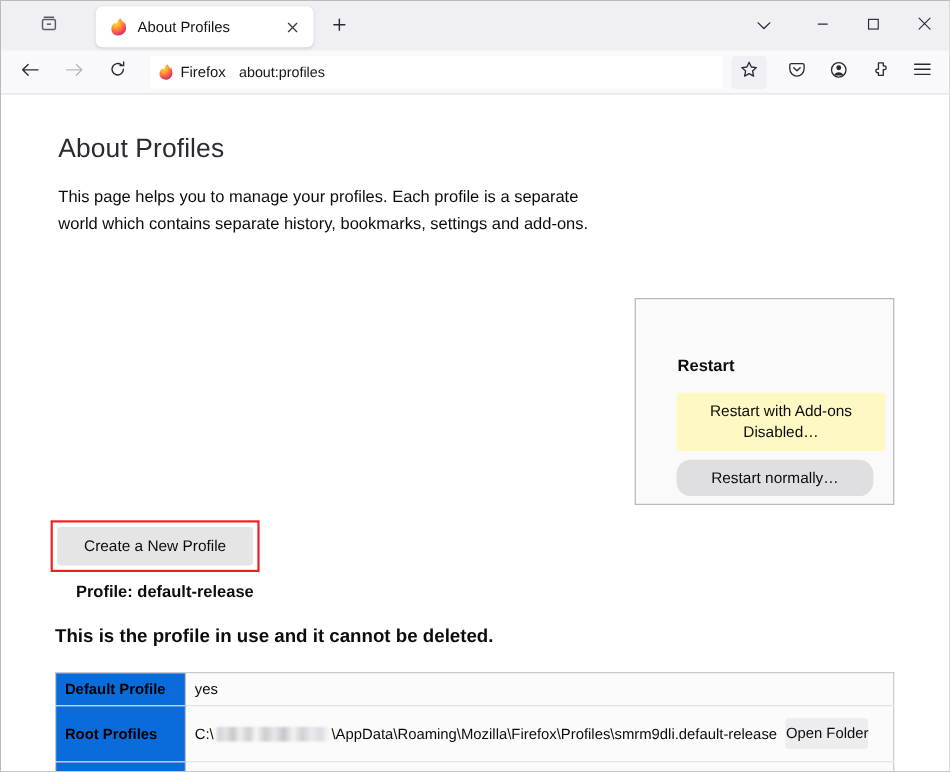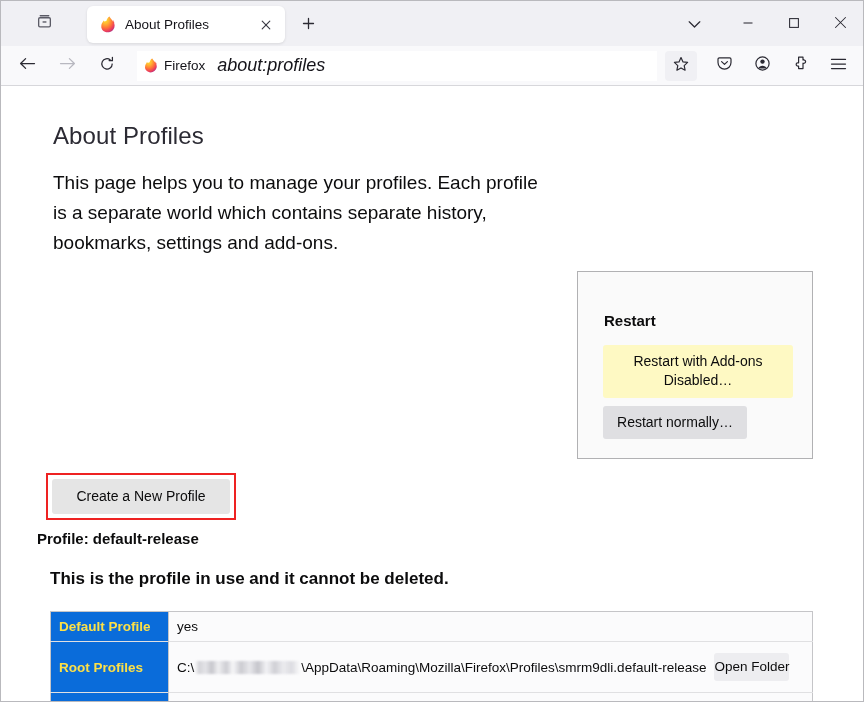--- a/index.html
+++ b/index.html
@@ -160,24 +160,23 @@
     align-items: center;
     background: #ffffff;
     border-radius: 4px;
     height: 24px;
     padding: 0 8px 0 6px;
     margin-right: 4px;
   }
   .url-chip-icon { width: 15px; height: 15px; margin-right: 6px; display:block; }
   .url-chip-label { font-size: 13.5px; color: #15141a; }
   .url-text {
-    font-size: 18px;
+    font-size: 13px;
     color: #15141a;
     white-space: nowrap;
-    font-style: italic;
   }
   .star-btn {
     width: 32px;
     height: 30px;
     display: flex;
     align-items: center;
     justify-content: center;
     background: #f0f0f4;
     border-radius: 4px;
     cursor: default;
@@ -210,36 +209,36 @@
   h1.page-title {
     font-size: 24px;
     font-weight: 400;
     color: #2b2a33;
     margin: 0 0 18px 0;
     letter-spacing: 0.1px;
   }
   p.intro {
     margin: 0;
     width: 490px;
-    font-size: 19px;
+    font-size: 15px;
     line-height: 1.58;
     color: #0c0c0d;
   }
 
   
   .restart-panel {
     position: absolute;
     left: 576px;
     top: 185px;
     width: 236px;
     height: 188px;
     box-sizing: border-box;
     border: 1px solid #b1b1b3;
     background: #fafafa;
-    padding: 4px;
+    padding: 16px;
   }
   .restart-title {
     font-size: 15px;
     font-weight: bold;
     color: #0c0c0d;
     margin: 36px 0 0 22px;
   }
   .restart-btns {
     margin: 16px 0 0 21px;
     width: 190px;
@@ -255,23 +254,24 @@
     cursor: default;
     text-align: center;
     line-height: 1.38;
   }
   .btn-restart-addons {
     width: 190px;
     display: block;
     margin-bottom: 8px;
   }
   .btn-restart-normally {
-    width: 144px;
+    width: 179px;
     display: block;
     background: #dfdfe2;
+    border-radius: 13px;
   }
 
   
   .create-wrap {
     position: absolute;
     left: 45px;
     top: 387px;
     border: 2px solid #ee2222;
     padding: 4px;
     width: 190px;
@@ -281,21 +281,21 @@
     width: 100%;
     display: block;
     background: #e5e5e5;
     font-size: 14px;
     padding: 8px 6px;
     box-sizing: border-box;
   }
 
   .profile-name {
     position: absolute;
-    left: 36px;
+    left: 68px;
     top: 444px;
     font-size: 15px;
     font-weight: bold;
     color: #0c0c0d;
   }
   .profile-inuse {
     position: absolute;
     left: 49px;
     top: 483px;
     font-size: 17px;
@@ -312,21 +312,21 @@
     border-collapse: collapse;
     border: 1px solid #c5c5c8;
     background: #fbfbfc;
     table-layout: fixed;
   }
   .profile-table tr { border-bottom: 1px solid #e0e0e2; }
   .profile-table tr:last-child { border-bottom: none; }
   .profile-table th {
     width: 101px;
     background: #0a6cda;
-    color: #fde047;
+    color: #000000;
     font-size: 13.5px;
     font-weight: bold;
     text-align: left;
     padding: 4px 8px;
     vertical-align: middle;
     white-space: nowrap;
     border-right: 1px solid #c5c5c8;
   }
   .profile-table td {
     padding: 4px 8px;

